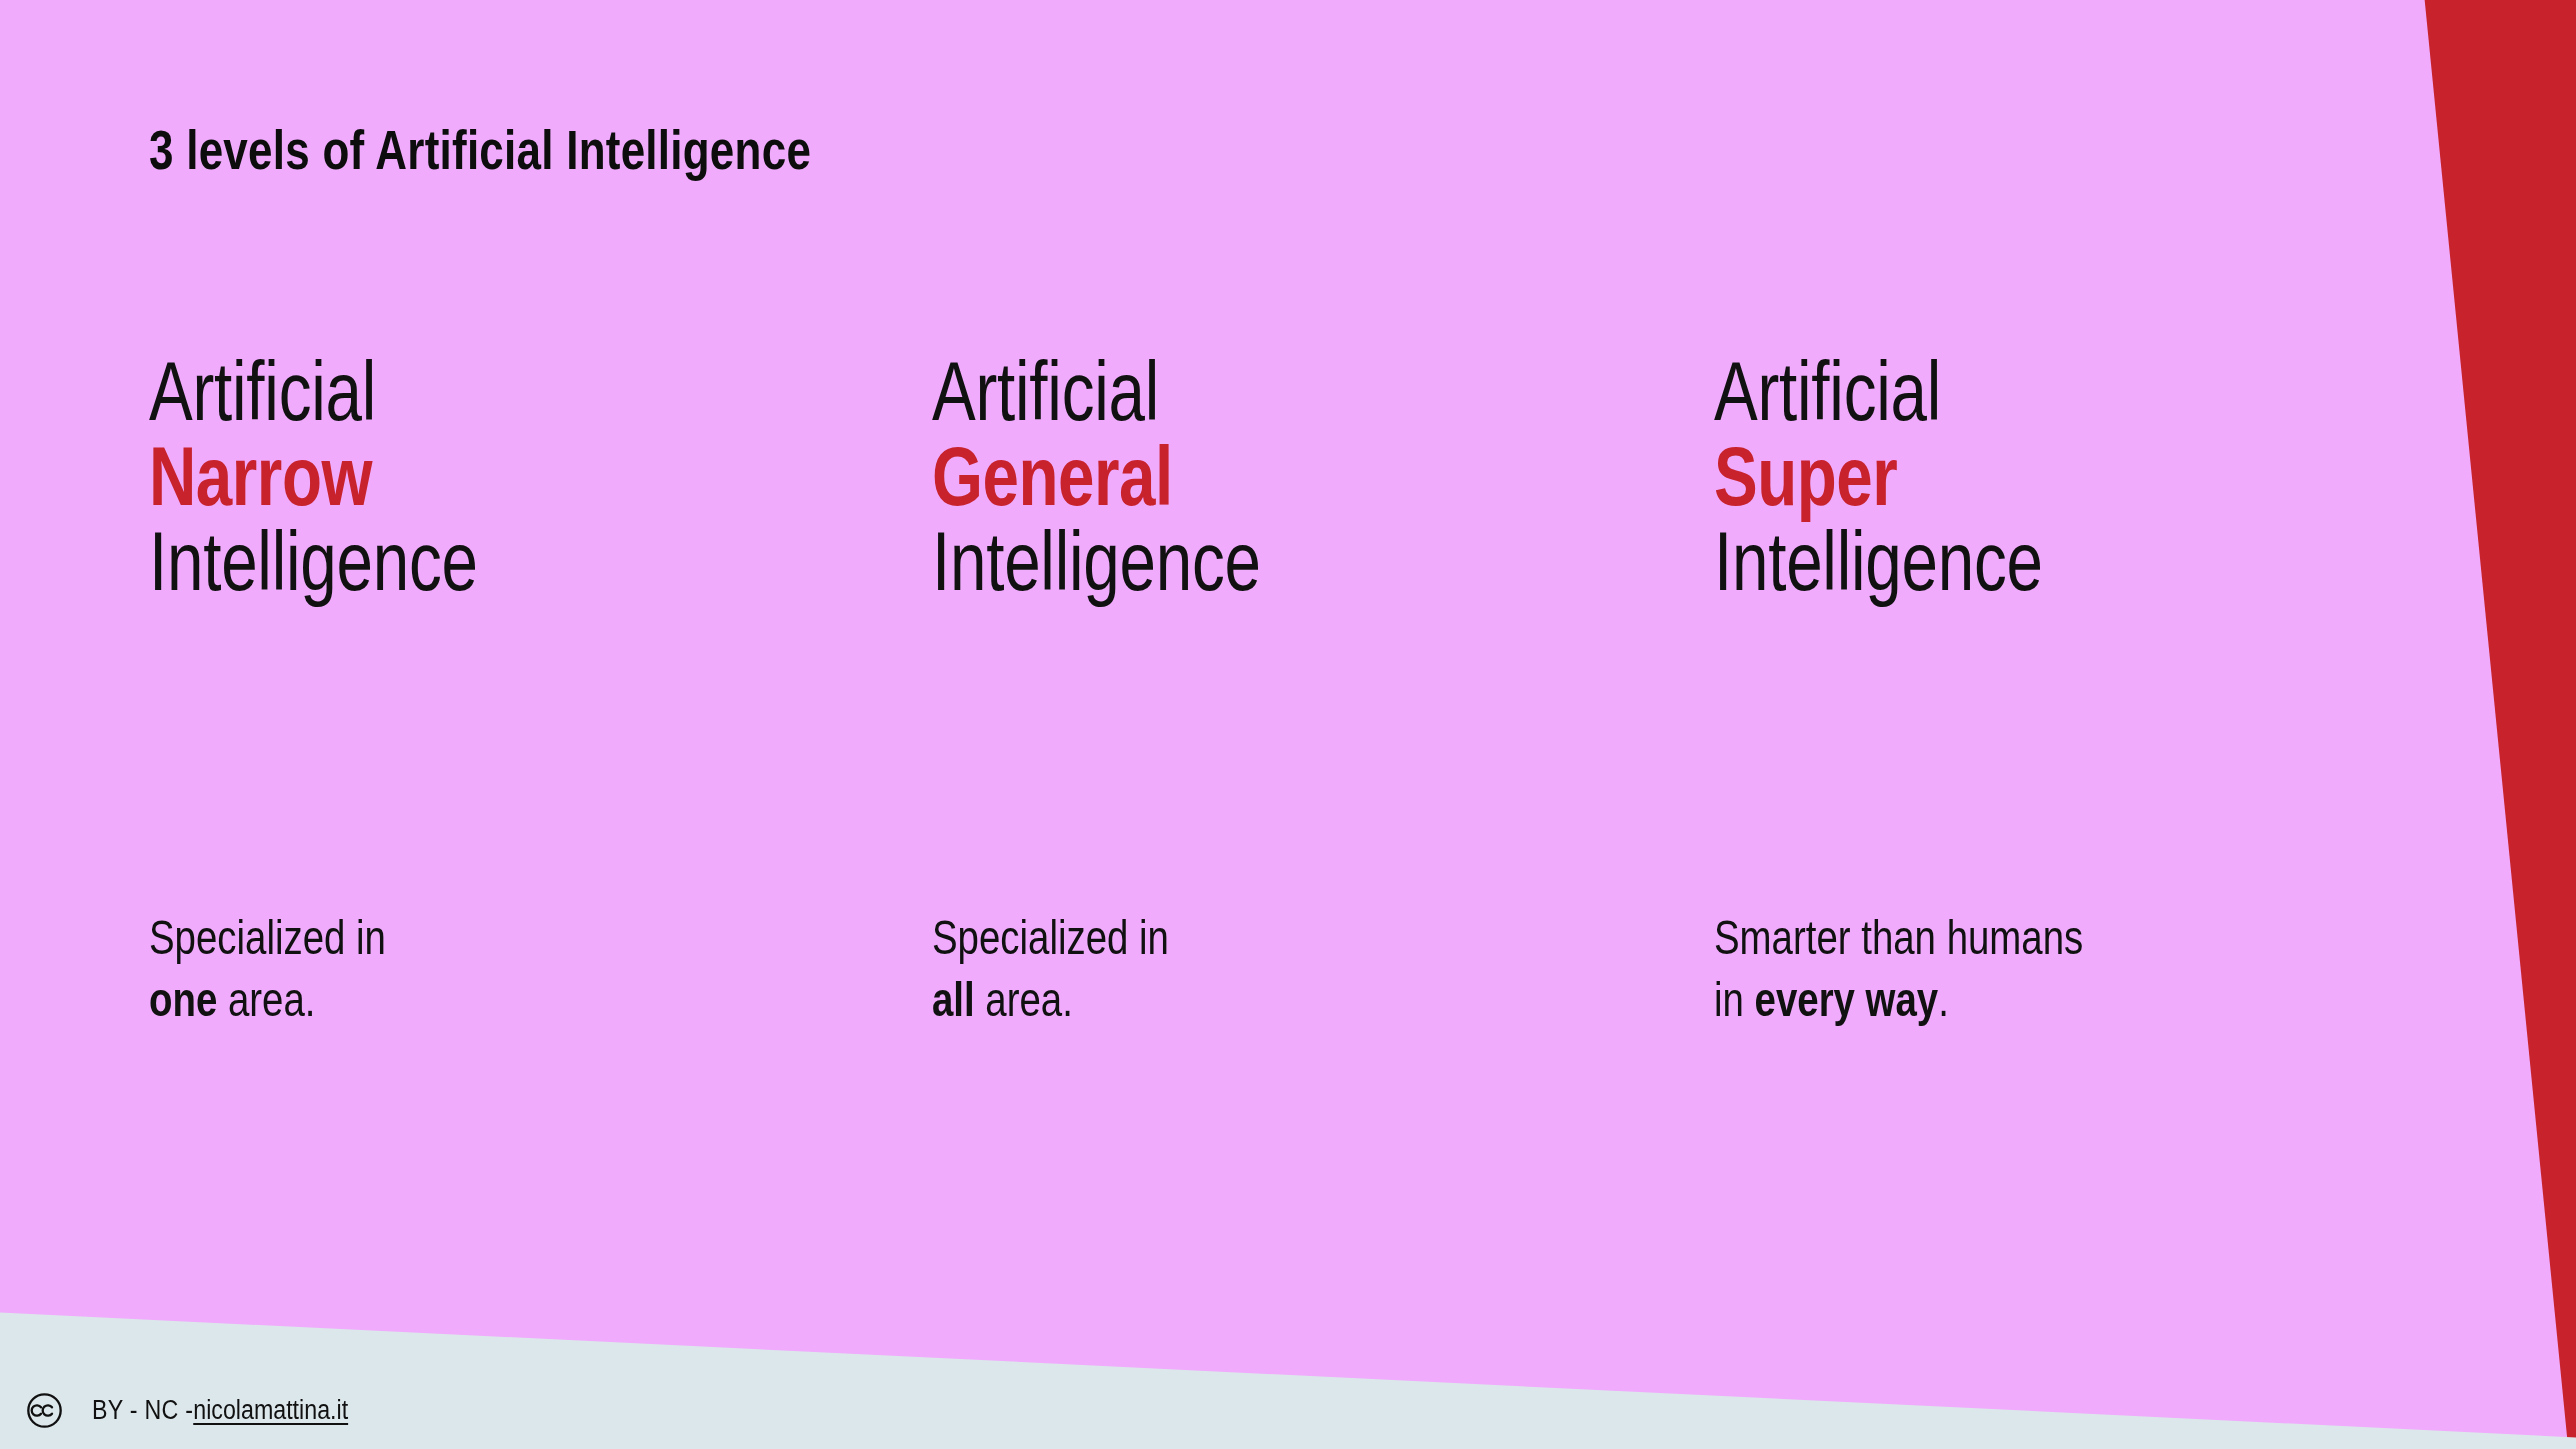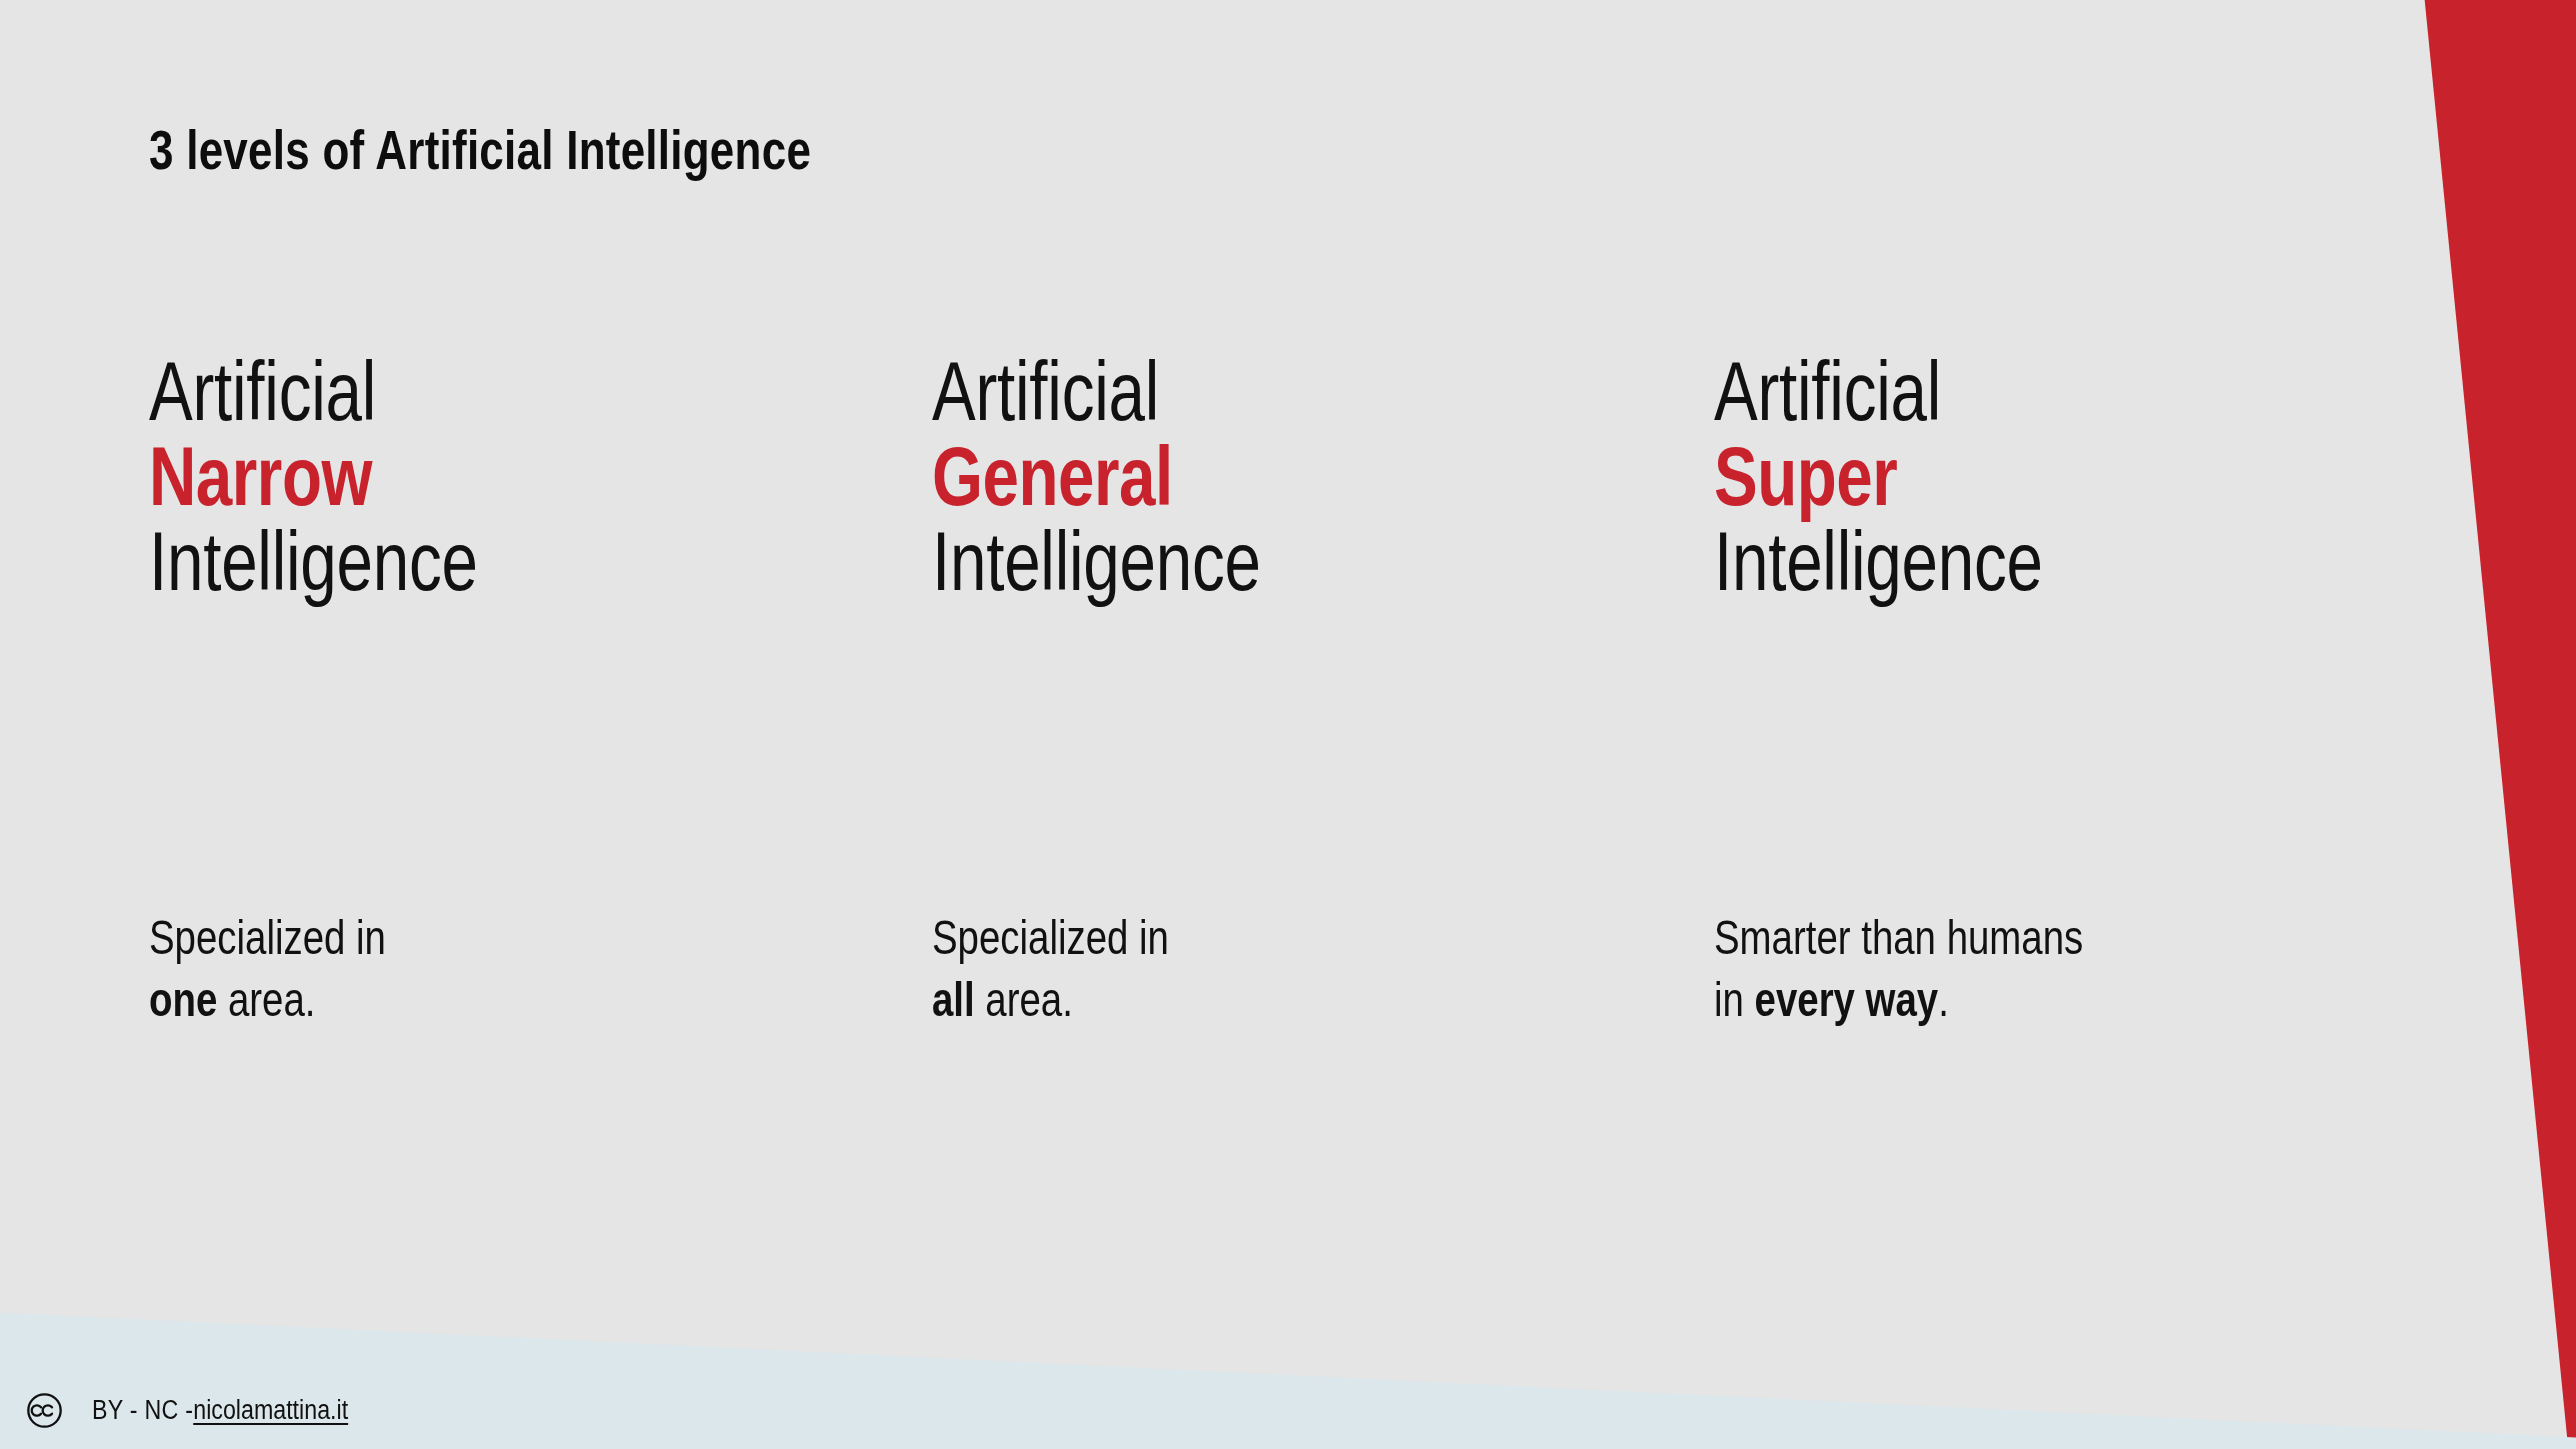--- a/index.html
+++ b/index.html
@@ -11,21 +11,21 @@
     width: 2576px;
     height: 1449px;
     font-family: "Liberation Sans", sans-serif;
     overflow: hidden;
   }
 
   #slide {
     position: relative;
     width: 2576px;
     height: 1449px;
-    background: #e5e5e5;
+    background: #f0abfc;
     overflow: hidden;
   }
 
   
   .shape-layer {
     position: absolute;
     inset: 0;
     width: 2576px;
     height: 1449px;
     pointer-events: none;

